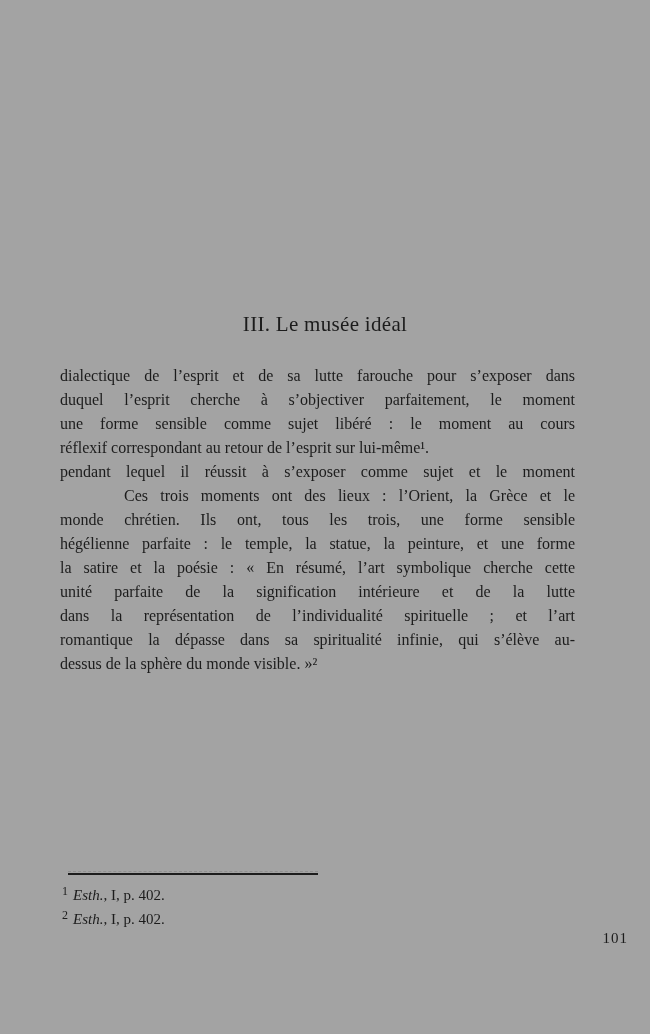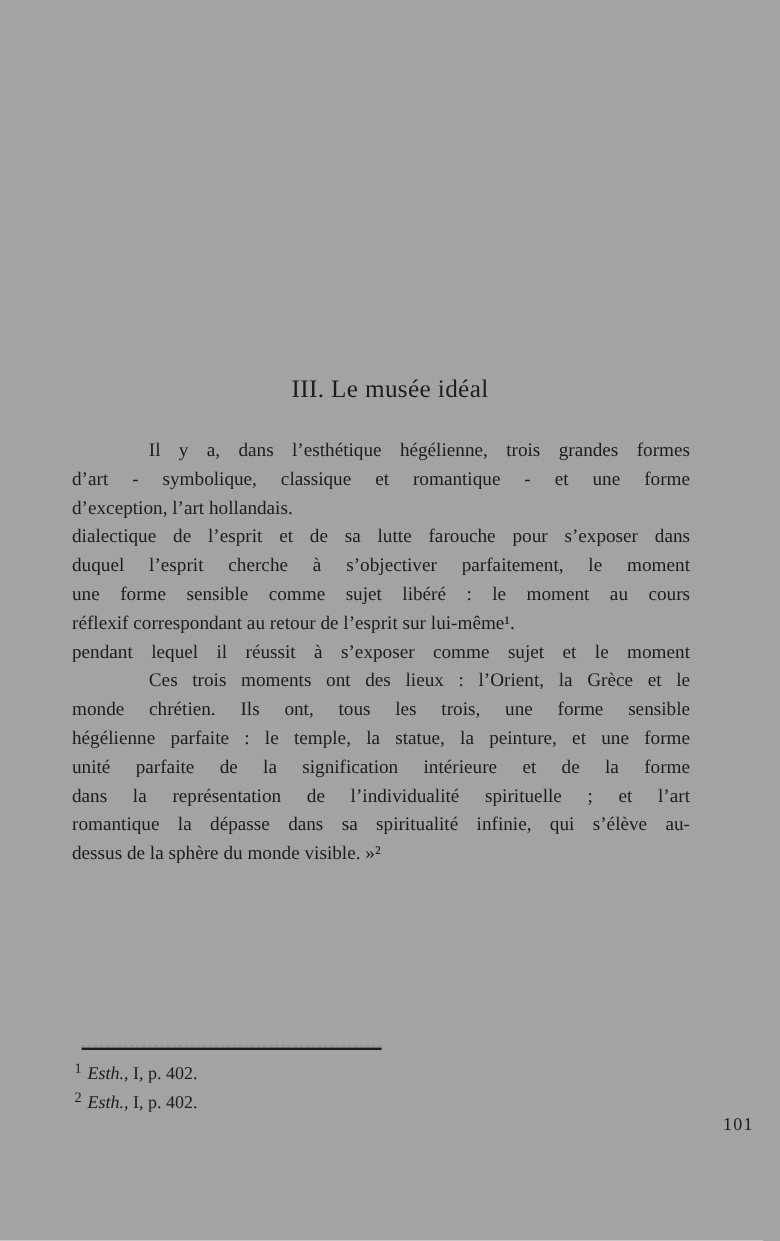--- a/index.html
+++ b/index.html
@@ -82,36 +82,32 @@
 </style>
 </head>
 <body>
 
 <div class="sheet">
 
   <h1 class="chapter-title">III. Le musée idéal</h1>
 
   <div class="body-text" id="paragraphs">
       <div class="para">
-        <div class="line first">Il y a, dans l’esthétique hégélienne, trois grandes formes</div>
-        <div class="line">d’art - symbolique, classique et romantique - et une forme</div>
-        <div class="line last">d’exception, l’art hollandais.</div>
-      </div>
-      <div class="para">
         <div class="line">dialectique de l’esprit et de sa lutte farouche pour s’exposer dans</div>
         <div class="line">duquel l’esprit cherche à s’objectiver parfaitement, le moment</div>
         <div class="line">une forme sensible comme sujet libéré : le moment au cours</div>
         <div class="line last">réflexif correspondant au retour de l’esprit sur lui-même¹.</div>
         <div class="line">pendant lequel il réussit à s’exposer comme sujet et le moment</div>
       </div>
       <div class="para">
         <div class="line first">Ces trois moments ont des lieux : l’Orient, la Grèce et le</div>
         <div class="line">monde chrétien. Ils ont, tous les trois, une forme sensible</div>
         <div class="line">hégélienne parfaite : le temple, la statue, la peinture, et une forme</div>
-        <div class="line">unité parfaite de la signification intérieure et de la forme</div>
+        <div class="line">la satire et la poésie : « En résumé, l’art symbolique cherche cette</div>
+        <div class="line">unité parfaite de la signification intérieure et de la lutte</div>
         <div class="line">dans la représentation de l’individualité spirituelle ; et l’art</div>
         <div class="line">romantique la dépasse dans sa spiritualité infinie, qui s’élève au-</div>
         <div class="line last">dessus de la sphère du monde visible. »²</div>
       </div>
     </div>
 
   <div class="fn-rule">
     <div class="dotted"></div>
     <div class="solid"></div>
   </div>

